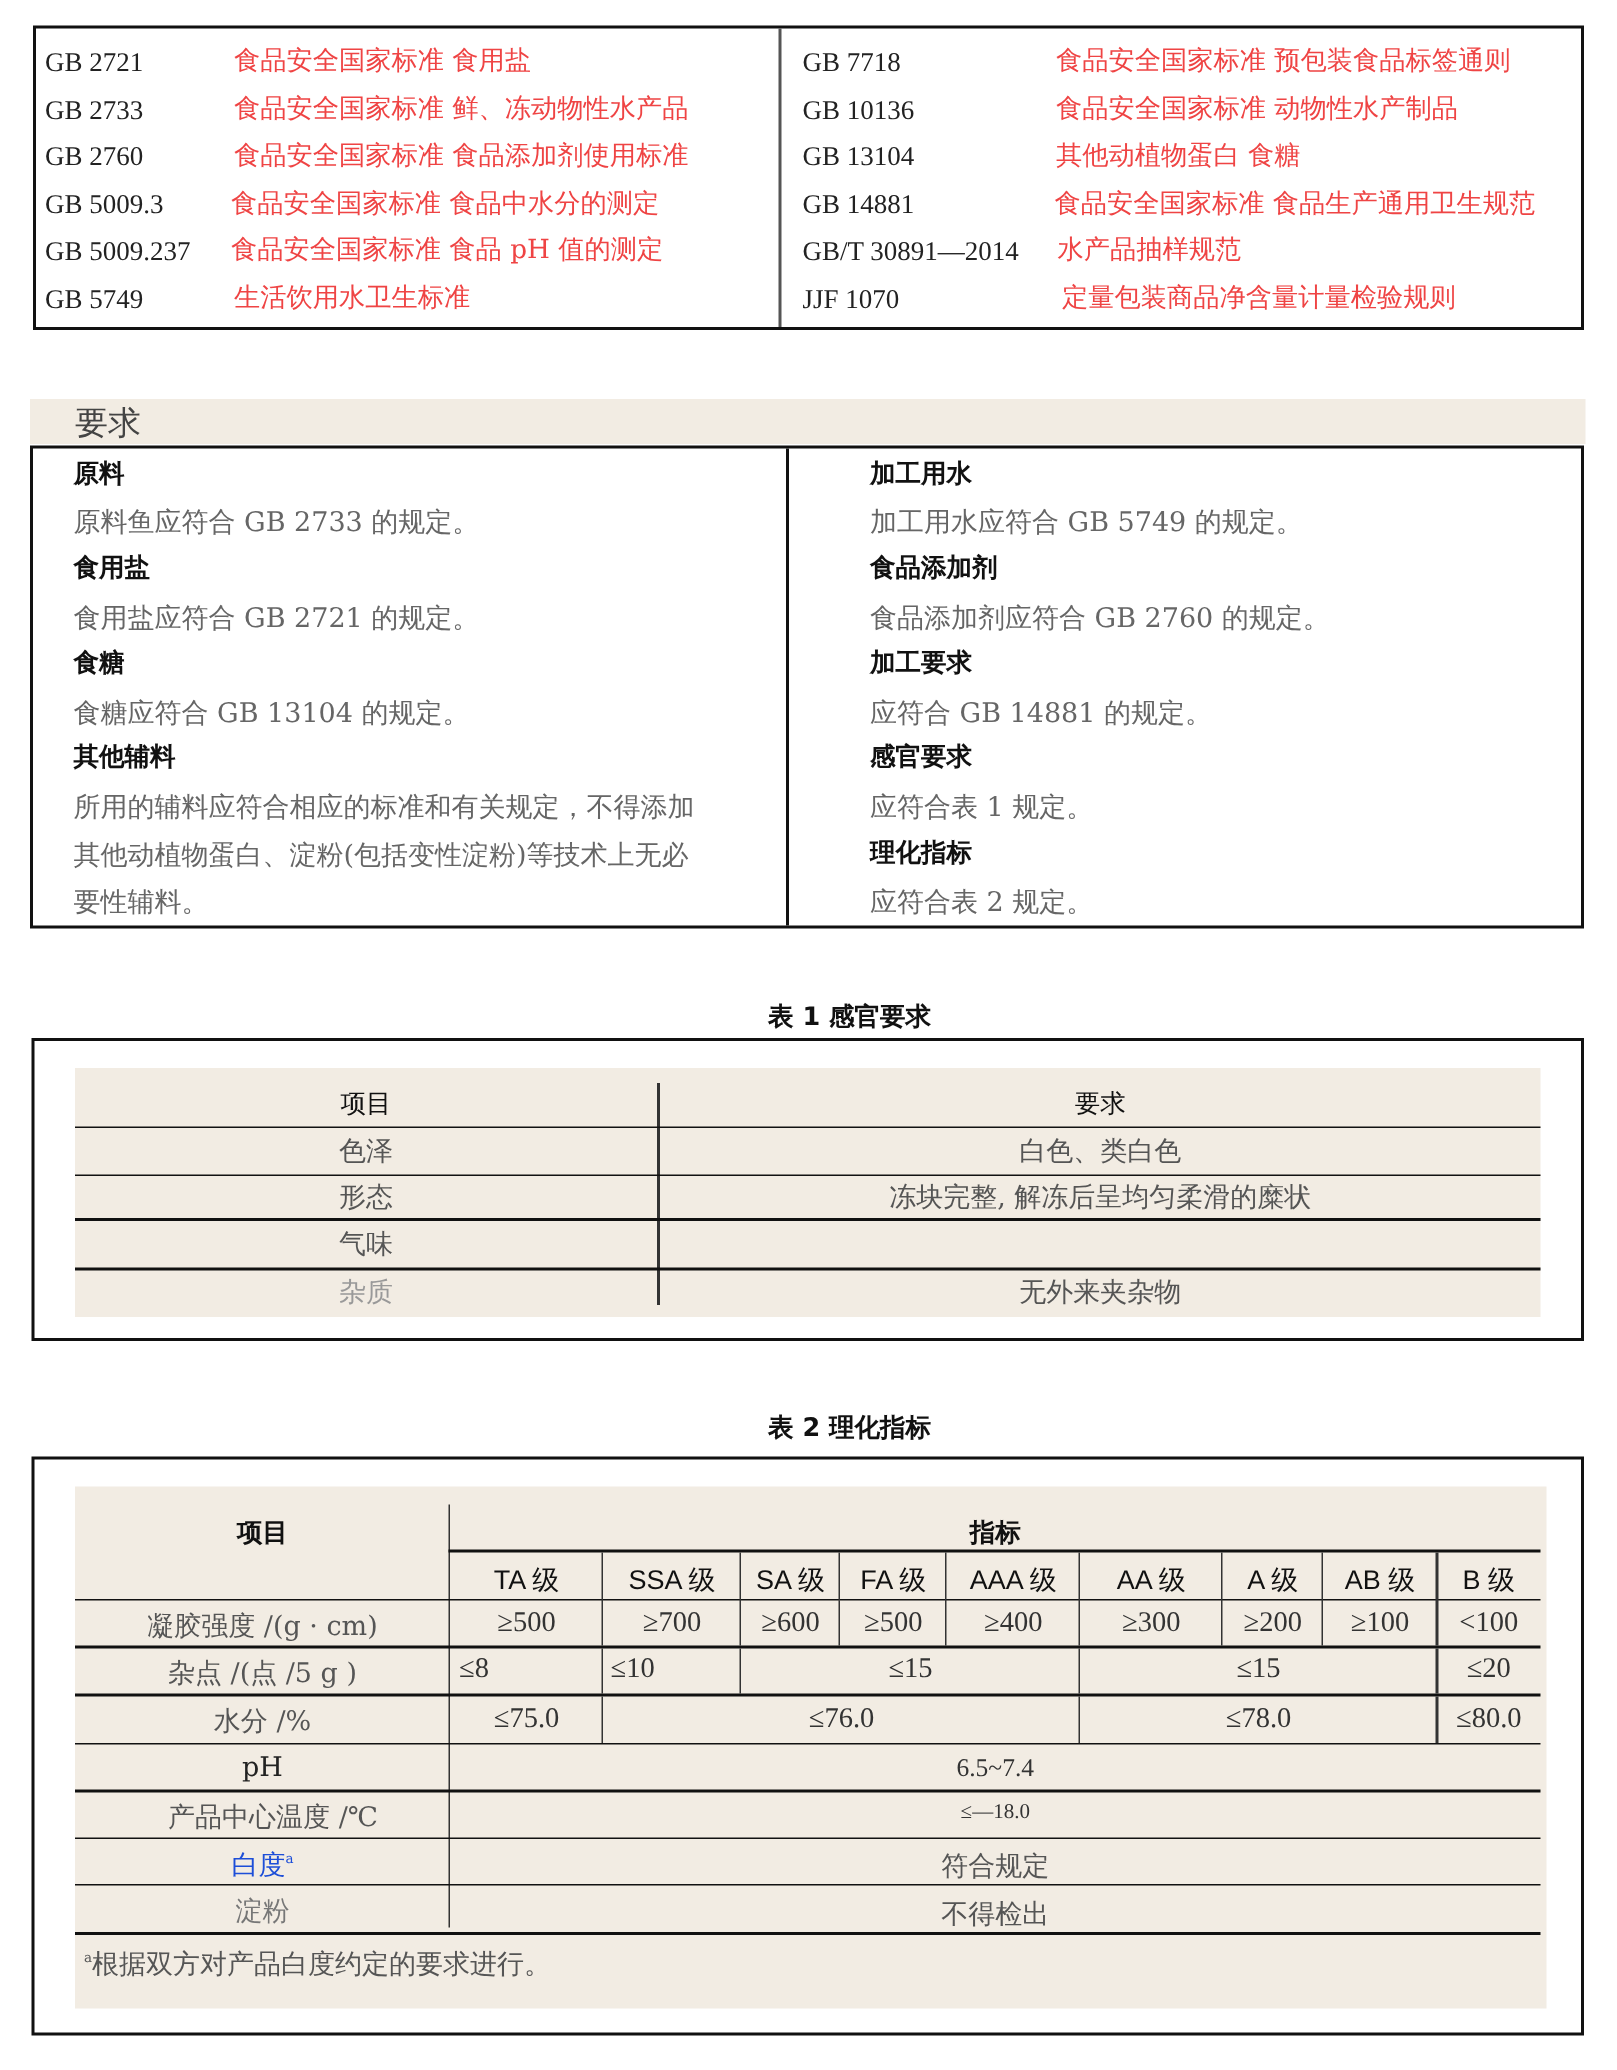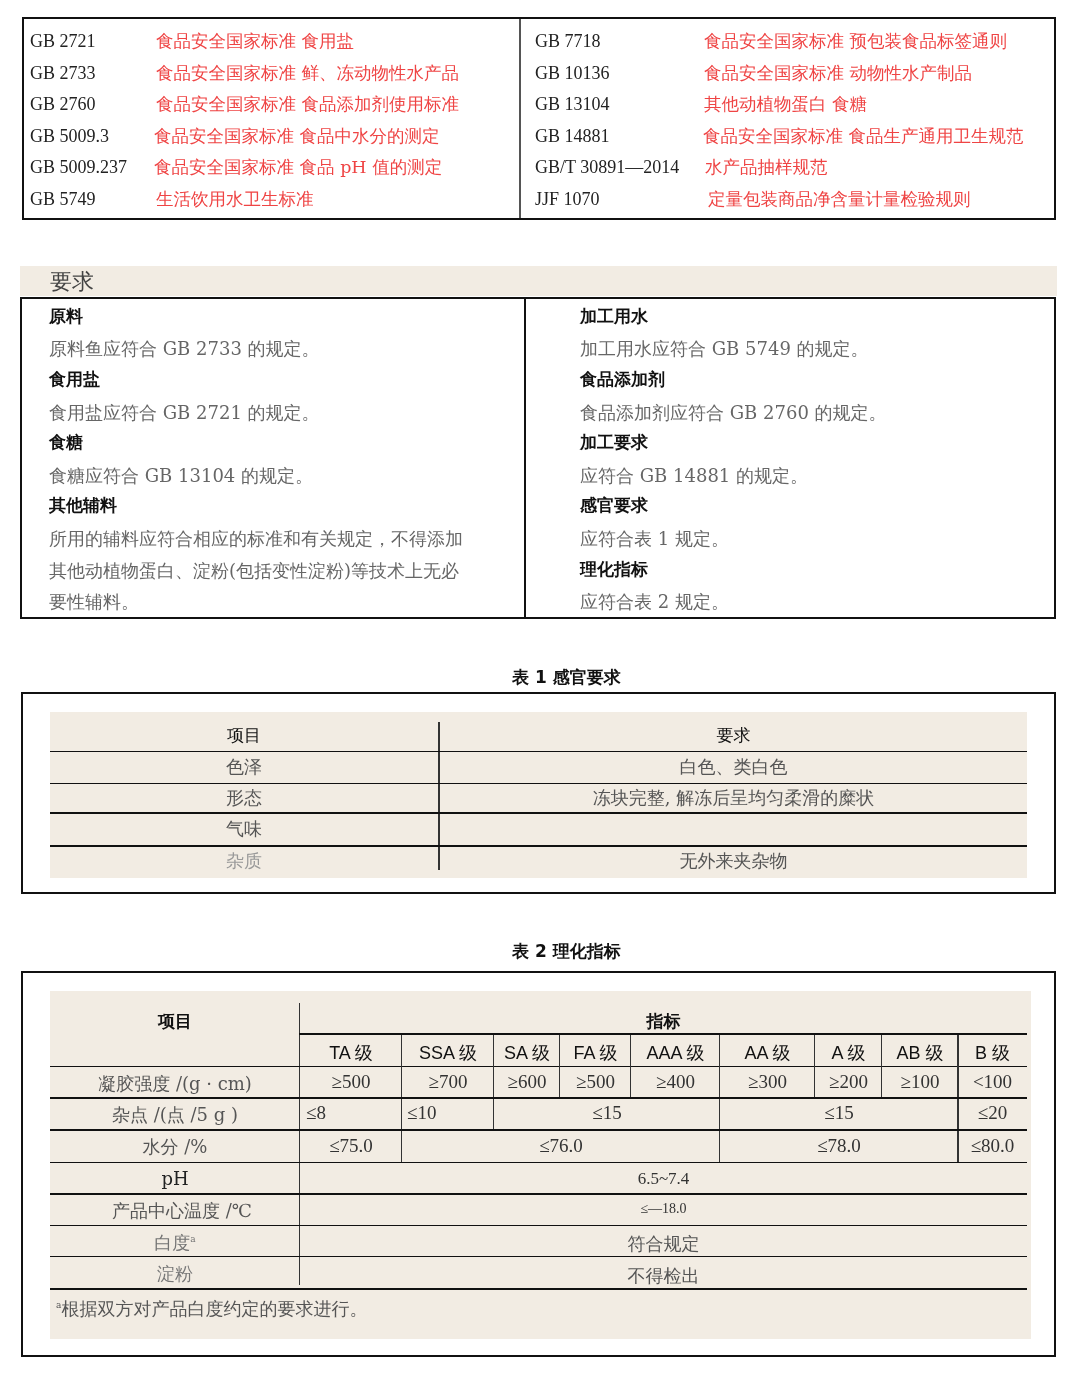--- a/index.html
+++ b/index.html
@@ -218,21 +218,21 @@
   <div class="hline" style="left:0;top:171px;width:977px;height:1px"></div>
 
   <div class="t2-cell" style="left:0;width:250px;top:177px;color:#222">pH</div>
   <div class="t2-cell t2-val" style="left:250px;width:727px;top:178px;font-size:17px">6.5~7.4</div>
   <div class="hline" style="left:0;top:202px;width:977px;height:2px"></div>
 
   <div class="t2-cell" style="left:0;width:264px;top:208px">产品中心温度 /℃</div>
   <div class="t2-cell t2-val" style="left:250px;width:727px;top:210px;font-size:14px">≤—18.0</div>
   <div class="hline" style="left:0;top:234px;width:977px;height:1px"></div>
 
-  <div class="t2-cell" style="left:0;width:250px;top:240px;color:#737373">
+  <div class="t2-cell" style="left:0;width:250px;top:240px;color:#1d4ed8">
     <span>白度</span><sup style="font-size:9px">a</sup>
   </div>
   <div class="t2-cell" style="left:250px;width:727px;top:241px">符合规定</div>
   <div class="hline" style="left:0;top:265px;width:977px;height:1px"></div>
 
   <div class="t2-cell" style="left:0;width:250px;top:271px;color:#777">淀粉</div>
   <div class="t2-cell" style="left:250px;width:727px;top:273px">不得检出</div>
   <div class="hline" style="left:0;top:297px;width:977px;height:2px"></div>
 
   <div class="t2-cell" style="left:6px;top:306px;text-align:left">

